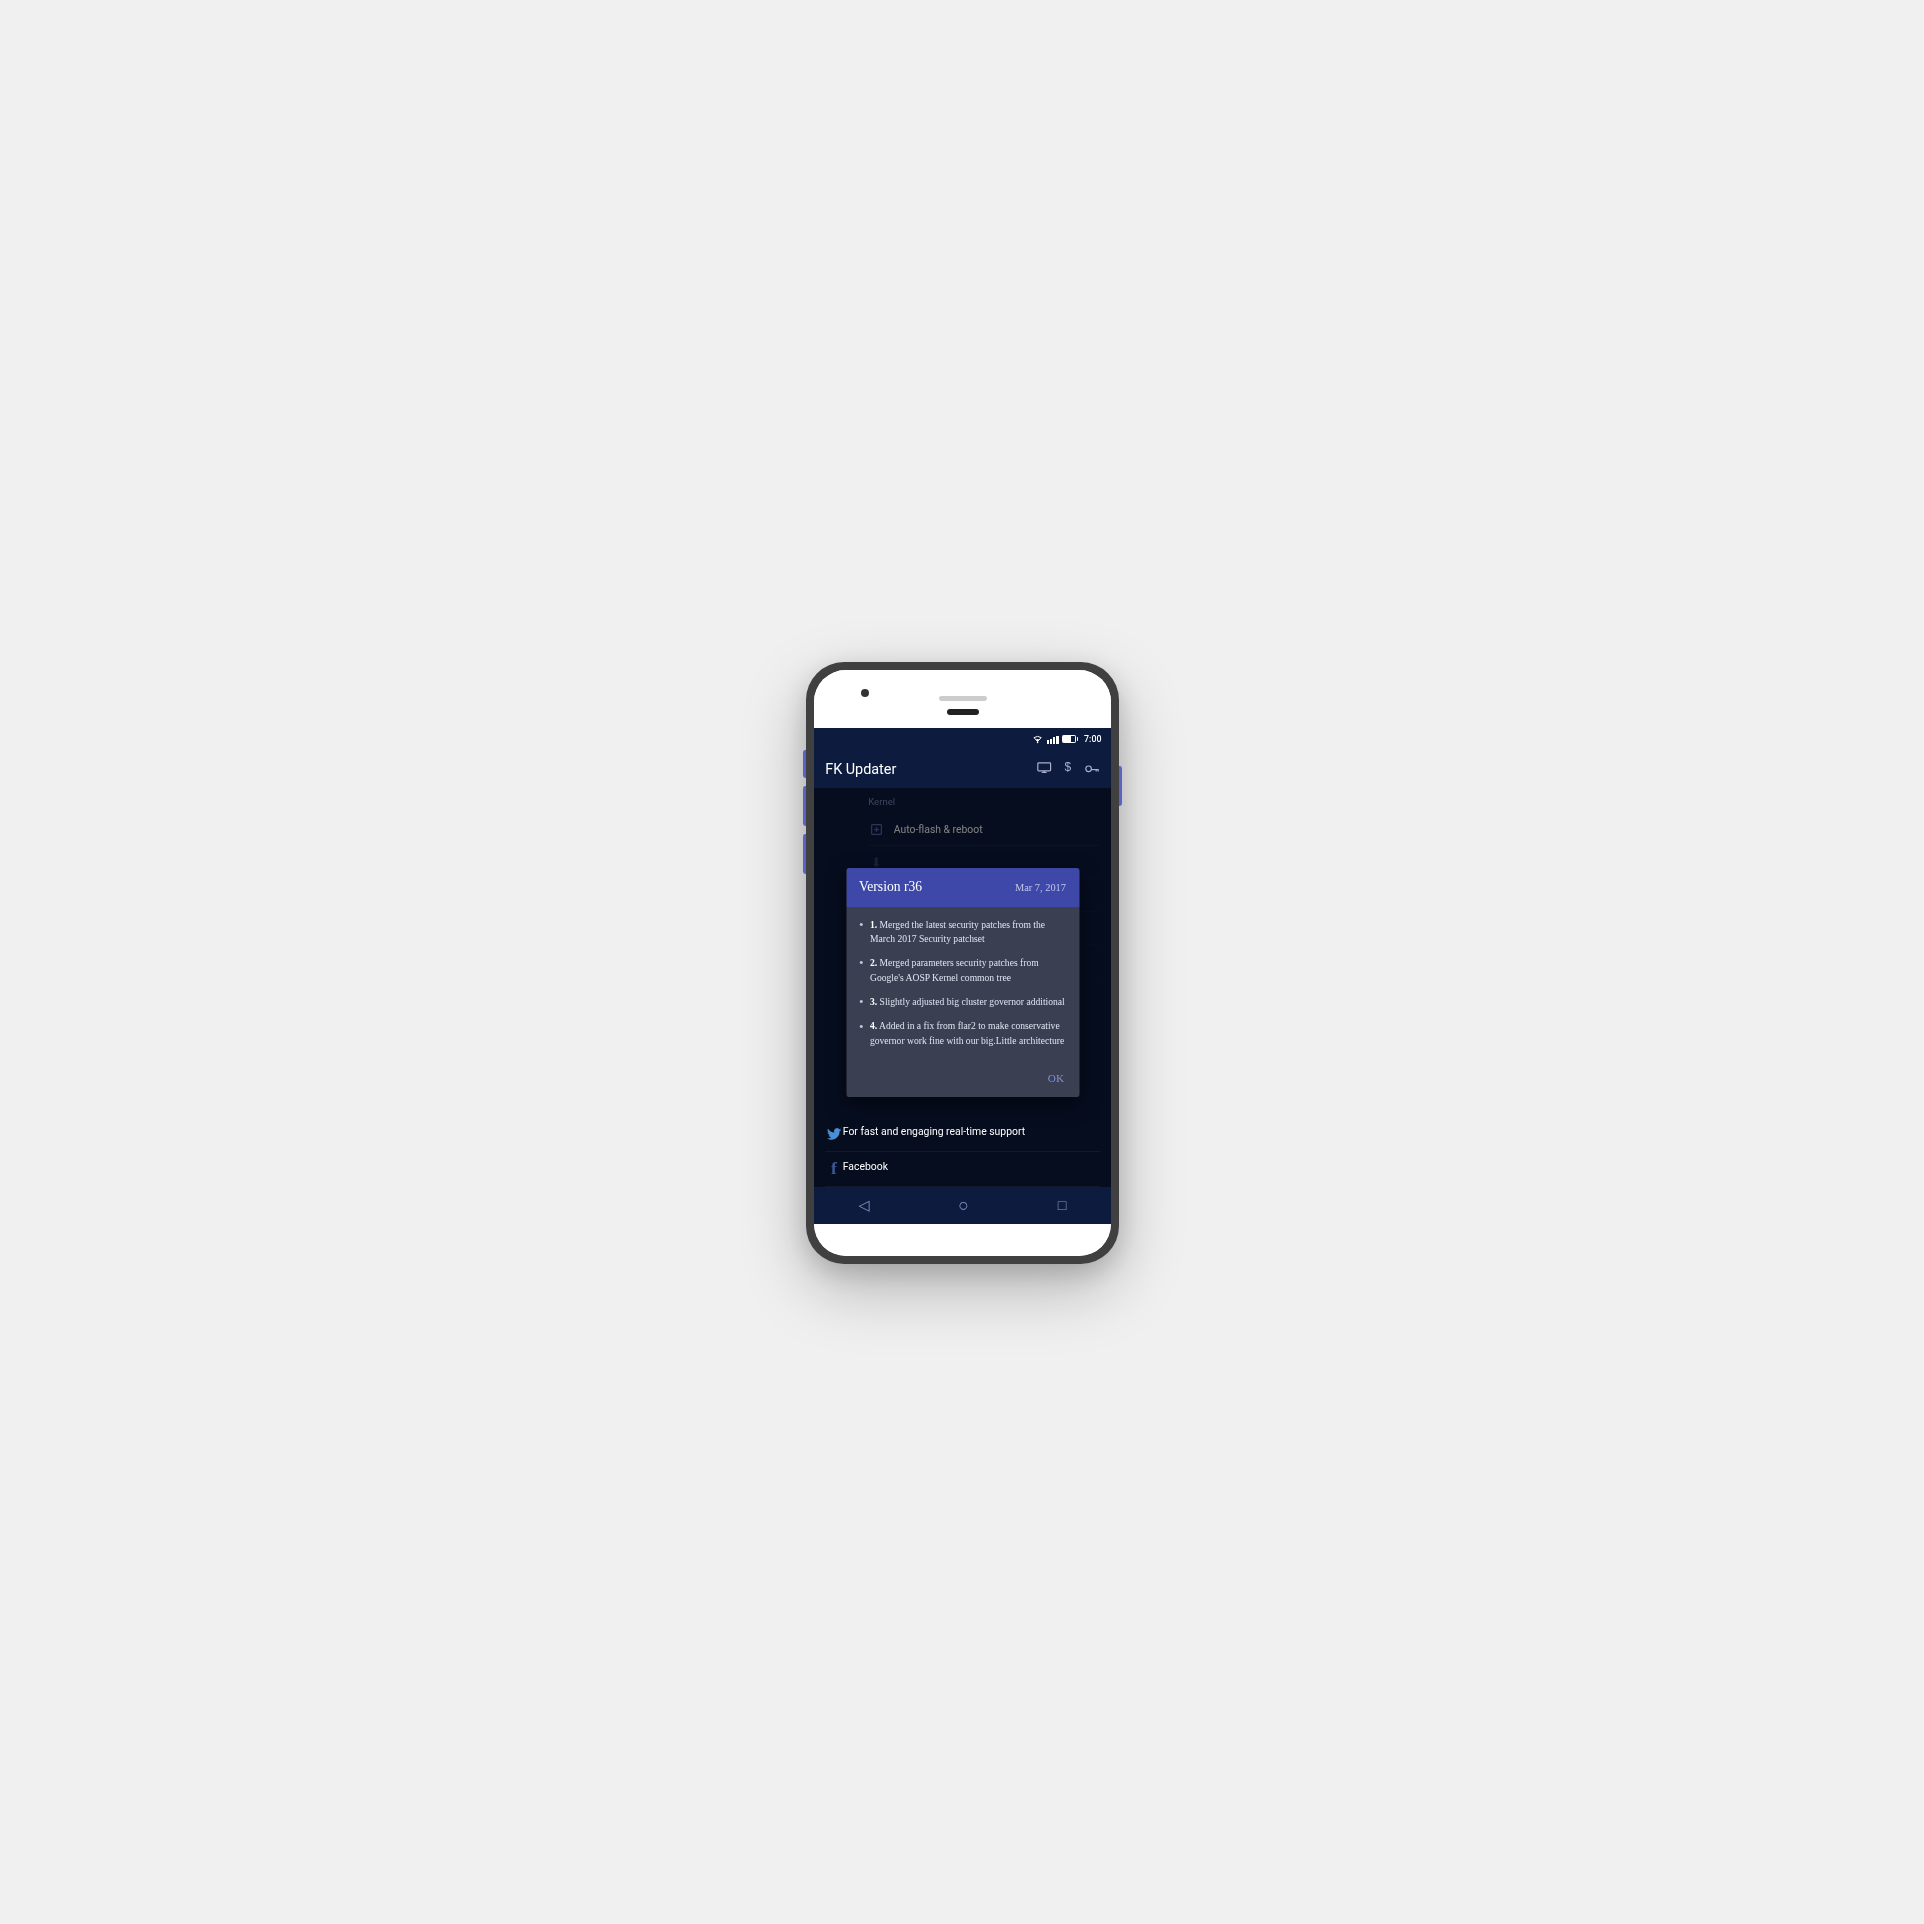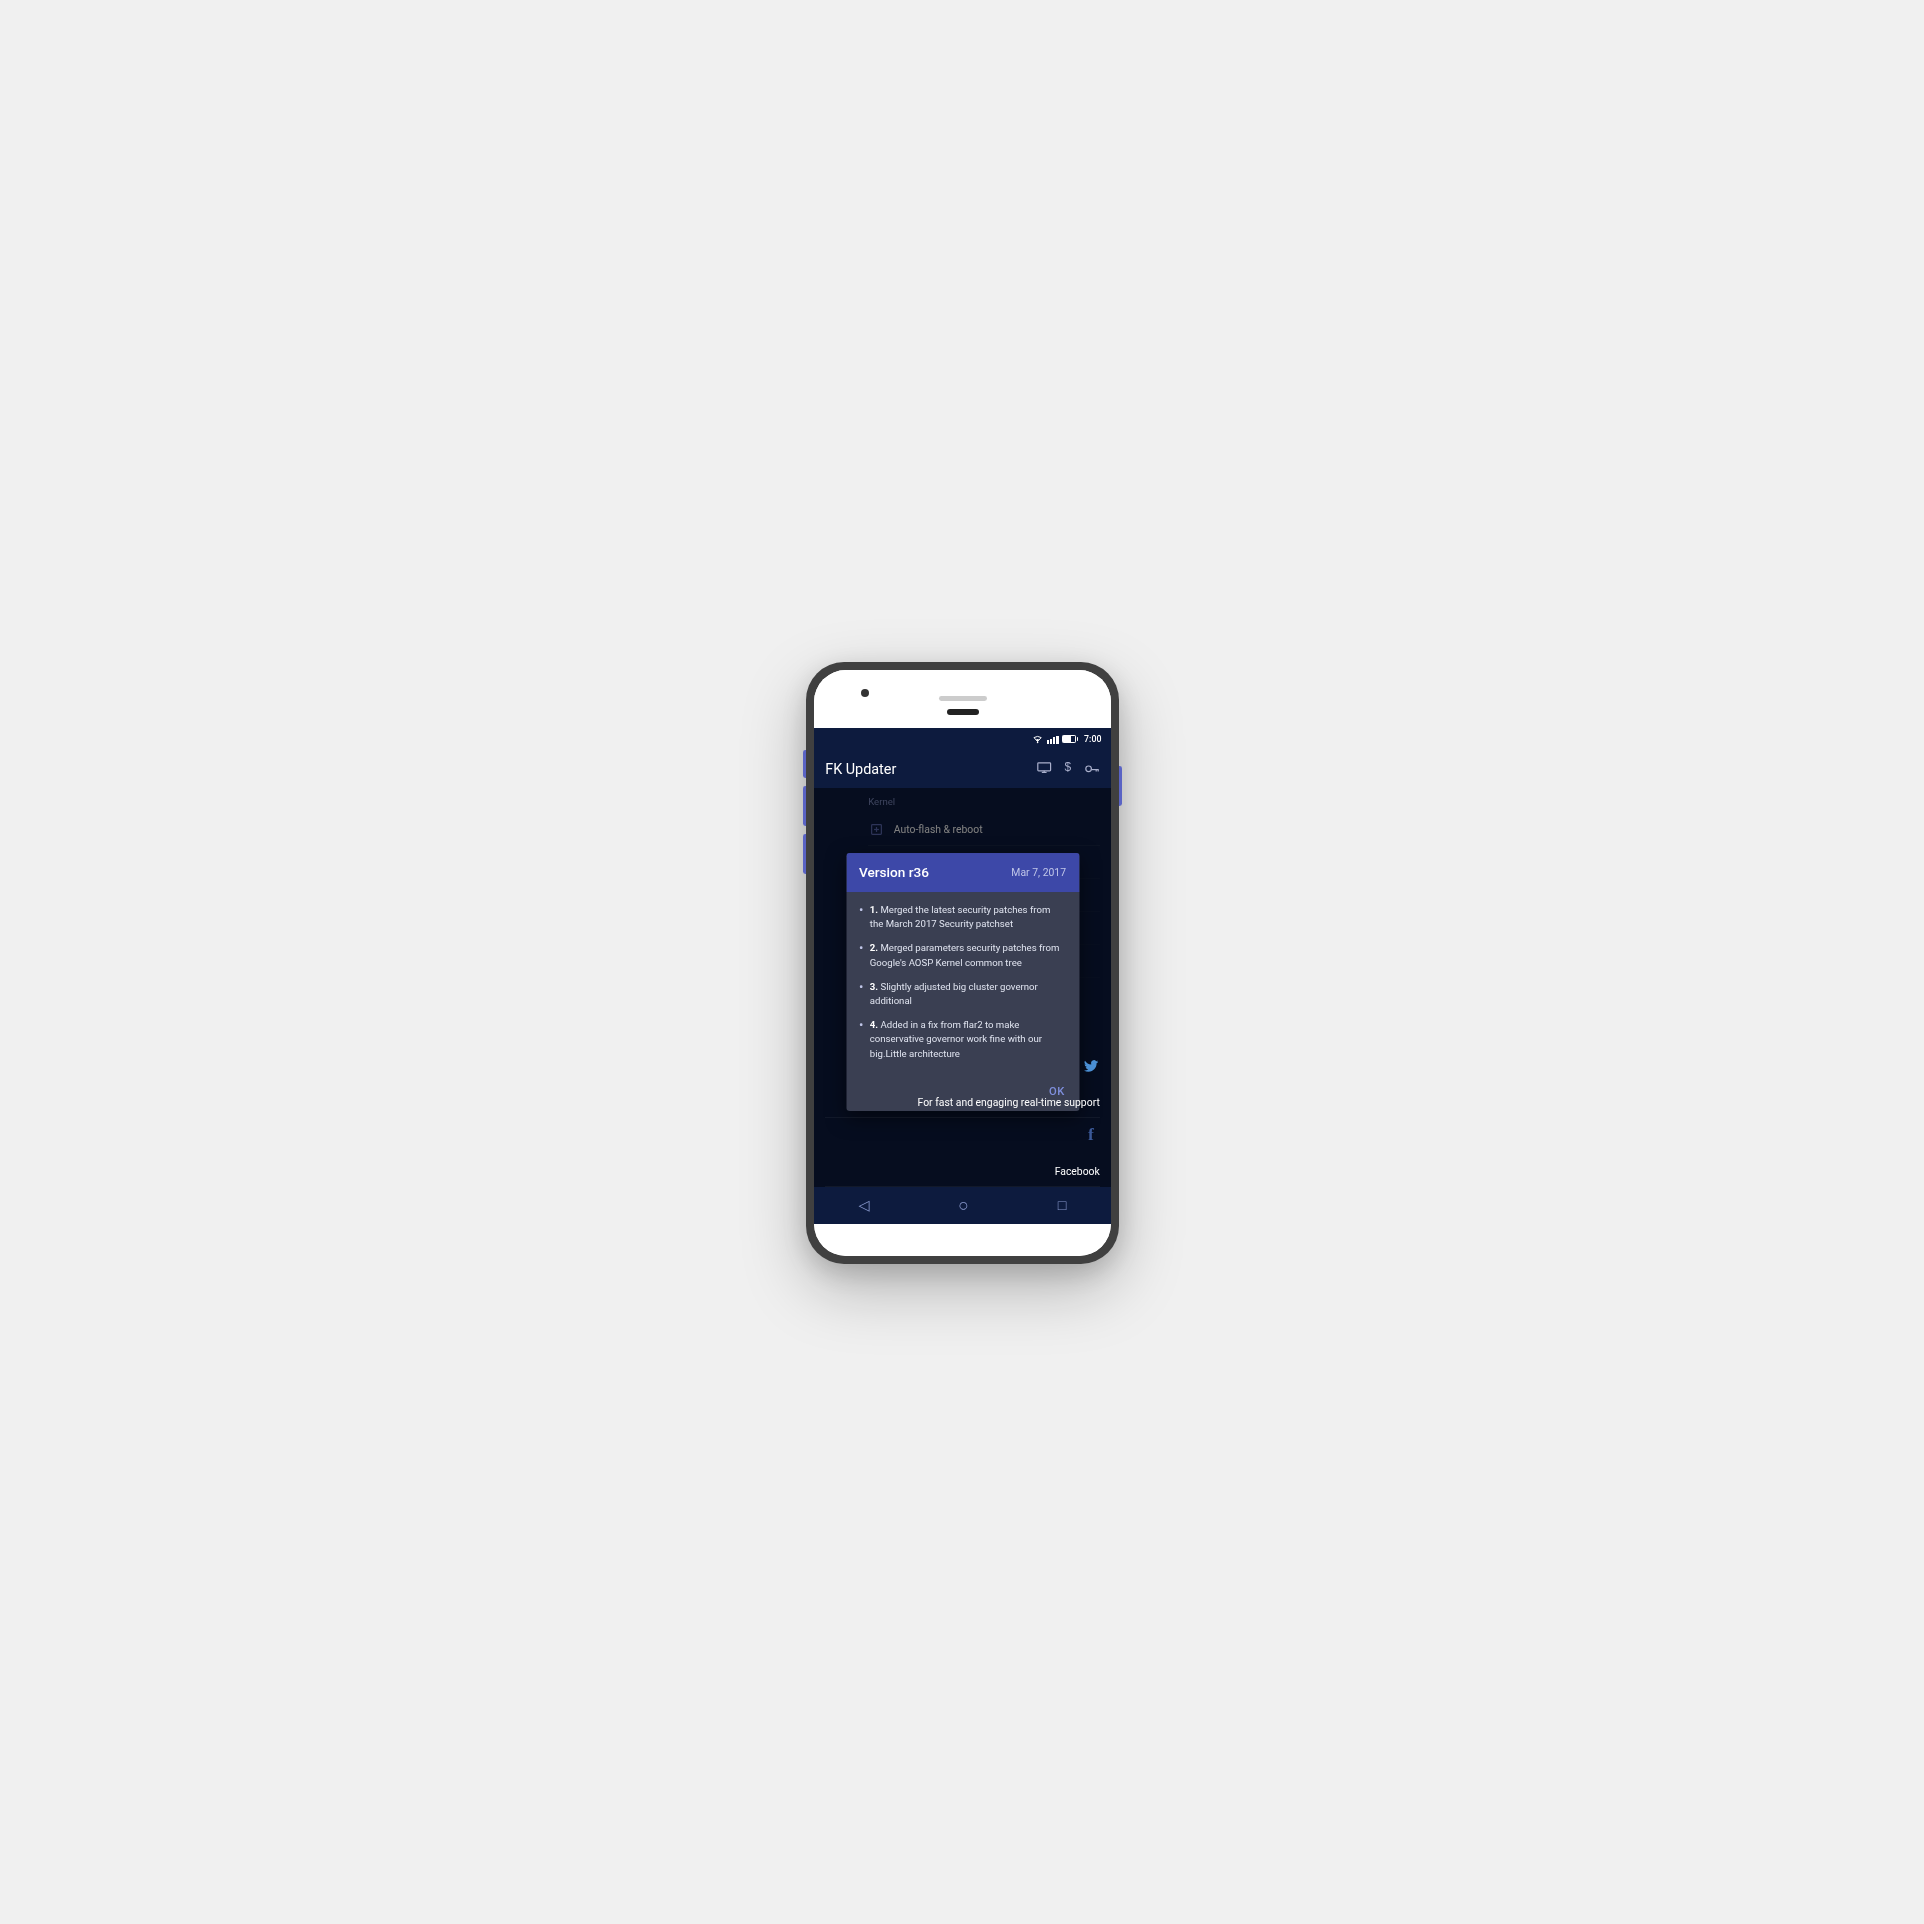--- a/index.html
+++ b/index.html
@@ -229,20 +229,21 @@
     .dialog {
       position: absolute;
       top: 50%;
       left: 50%;
       transform: translate(-50%, -52%);
       background: #3a3f52;
       border-radius: 3.2px;
       width: 233px;
       overflow: hidden;
       box-shadow: 0 6.4px 19px rgba(0,0,0,0.5);
+      font-family: Liberation Serif, serif;
     }
 
     .dialog-header {
       background: #3d48a8;
       padding: 11.2px 13px;
       display: flex;
       align-items: center;
       justify-content: space-between;
     }
 
@@ -296,25 +297,24 @@
       font-size: 11.2px;
       font-weight: 500;
       padding: 4.8px 8px;
       cursor: pointer;
       text-transform: uppercase;
       letter-spacing: 0.4px;
     }
 
     .social-item {
       display: flex;
-      align-items: flex-end;
+      align-items: flex-start;
       padding: 8px 0;
       border-bottom: 0.8px solid rgba(255,255,255,0.05);
-      gap: 21px;
-      flex-direction: column;
+      gap: 0;
     }
 
     .social-icon {
       width: 17.6px;
       height: 17.6px;
       display: flex;
       align-items: center;
       justify-content: center;
       flex-shrink: 0;
       font-size: 14.4px;

